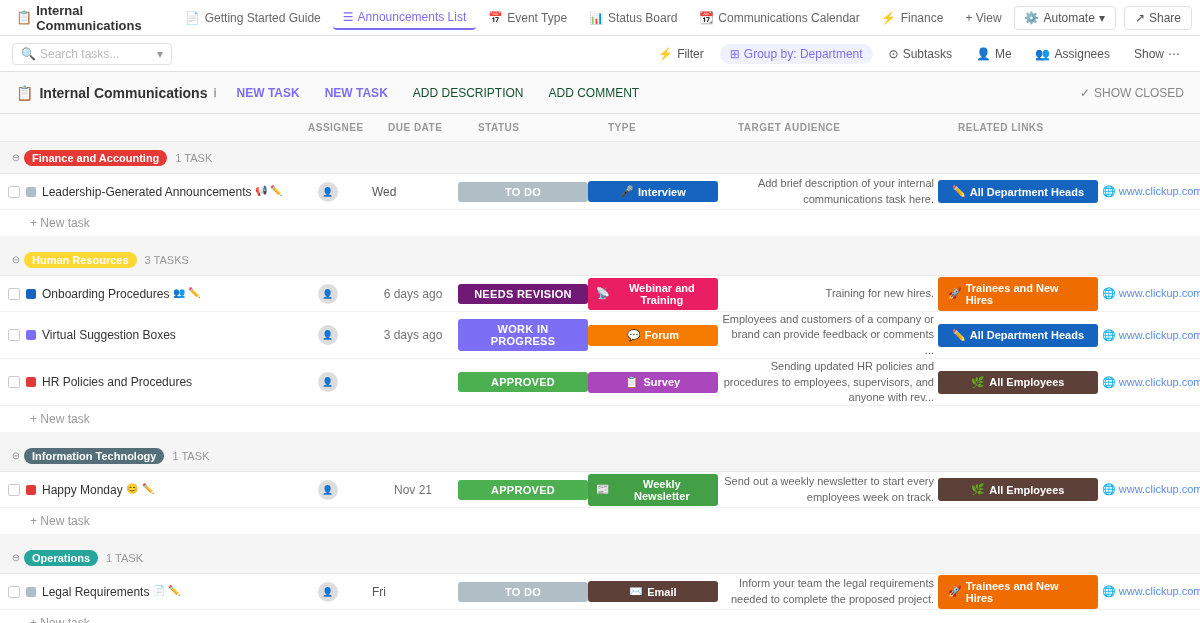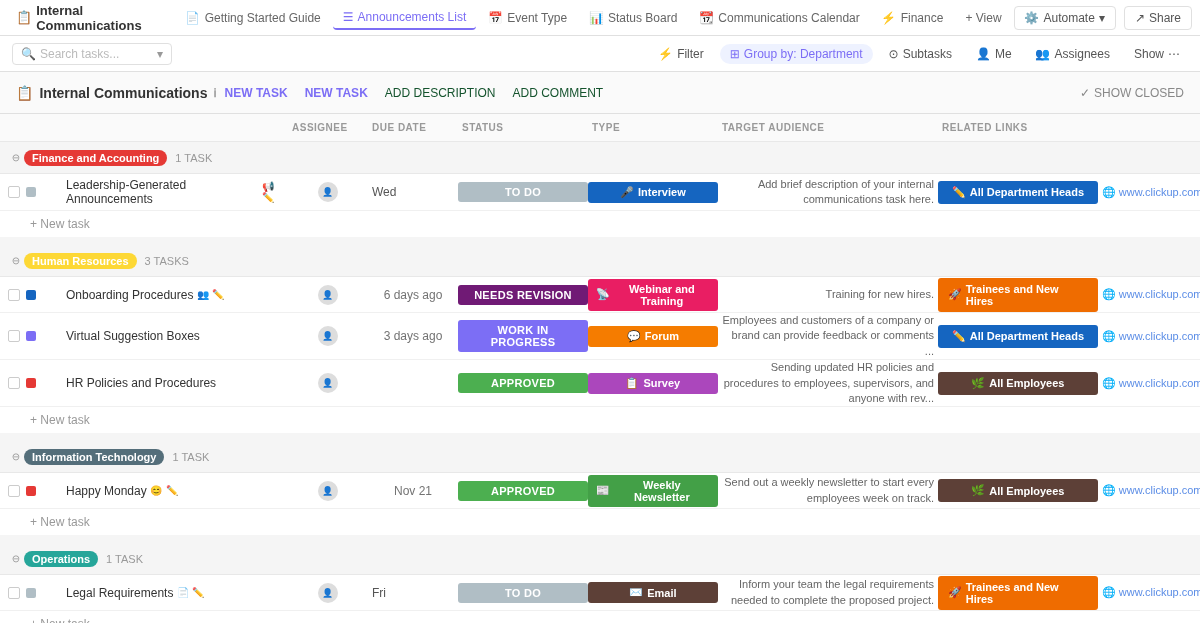--- a/index.html
+++ b/index.html
@@ -16,45 +16,45 @@
     
     .toolbar { display: flex; align-items: center; height: 36px; padding: 0 12px; border-bottom: 1px solid #e0e0e0; gap: 8px; background: #fff; }
     .search-box { display: flex; align-items: center; gap: 4px; border: 1px solid #e0e0e0; border-radius: 4px; padding: 3px 8px; font-size: 12px; color: #999; width: 160px; cursor: pointer; }
     .toolbar-spacer { flex: 1; }
     .toolbar-btn { display: flex; align-items: center; gap: 4px; padding: 3px 8px; font-size: 12px; color: #555; cursor: pointer; border-radius: 4px; }
     .toolbar-btn.active-filter { background: #eef2ff; color: #7c6ef5; border-radius: 12px; padding: 3px 10px; }
 
     
     .page-header { display: flex; align-items: center; height: 42px; padding: 0 16px; border-bottom: 1px solid #e0e0e0; gap: 8px; background: #fafafa; }
     .page-title { font-size: 14px; font-weight: 600; color: #333; display: flex; align-items: center; gap: 6px; }
-    .page-actions { display: flex; align-items: center; gap: 17px; }
+    .page-actions { display: flex; align-items: center; gap: 25px; margin-left: 12px; }
     .page-action-btn { font-size: 12px; color: #14532d; cursor: pointer; }
     .show-closed { margin-left: auto; font-size: 12px; color: #888; cursor: pointer; display: flex; align-items: center; gap: 4px; }
 
     
     .main-content { overflow-y: auto; height: calc(623px - 36px - 36px - 42px); }
 
     
     .group-section { margin-bottom: 0; }
     .group-header { display: flex; align-items: center; height: 32px; padding: 0 8px; background: #f5f5f5; border-bottom: 1px solid #e8e8e8; position: sticky; top: 0; z-index: 10; }
     .group-toggle { width: 16px; height: 16px; display: flex; align-items: center; justify-content: center; cursor: pointer; color: #999; font-size: 10px; }
     .group-tag { padding: 2px 8px; border-radius: 10px; font-size: 11px; font-weight: 600; color: #fff; margin-right: 8px; }
     .group-count { font-size: 11px; color: #999; margin-right: auto; }
 
     
-    .col-headers { display: grid; grid-template-columns: 280px 80px 90px 130px 130px 220px 160px 120px 80px; border-bottom: 1px solid #e8e8e8; background: #fafafa; padding: 0 8px; height: 28px; }
+    .col-headers { display: grid; grid-template-columns: 280px 80px 90px 130px 130px 220px 160px 120px 80px; border-bottom: 1px solid #e8e8e8; background: #fafafa; padding: 0 24px; height: 28px; }
     .col-header { font-size: 10px; font-weight: 600; color: #999; text-transform: uppercase; display: flex; align-items: center; letter-spacing: 0.5px; padding: 0 4px; }
 
     
     .task-row { display: grid; grid-template-columns: 280px 80px 90px 130px 130px 220px 160px 120px 80px; border-bottom: 1px solid #f0f0f0; padding: 0 8px; min-height: 36px; align-items: center; background: #fff; }
 
     .task-name-cell { display: flex; align-items: center; gap: 6px; padding: 4px 0; }
     .task-checkbox { width: 12px; height: 12px; border: 1.5px solid #ccc; border-radius: 2px; flex-shrink: 0; }
     .task-color-dot { width: 10px; height: 10px; border-radius: 2px; flex-shrink: 0; }
-    .task-name { font-size: 12px; color: #333; display: flex; align-items: center; gap: 4px; margin-left: 24px; }
+    .task-name { font-size: 12px; color: #333; display: flex; align-items: flex-start; gap: 4px; }
 
     .task-assignee { display: flex; align-items: center; justify-content: center; }
     .avatar-circle { width: 20px; height: 20px; border-radius: 50%; background: #ddd; display: flex; align-items: center; justify-content: center; font-size: 9px; color: #666; }
 
     .task-date { font-size: 12px; color: #555; padding: 0 4px; }
     .task-date.overdue { color: #737373; text-align: center; }
 
     .status-badge { padding: 4px 8px; border-radius: 3px; font-size: 11px; font-weight: 700; color: #fff; text-align: center; text-transform: uppercase; letter-spacing: 0.3px; }
     .type-badge { padding: 4px 8px; border-radius: 3px; font-size: 11px; font-weight: 600; color: #fff; text-align: center; display: flex; align-items: center; justify-content: center; gap: 4px; }
     .target-badge { padding: 5px 10px; border-radius: 3px; font-size: 11px; font-weight: 600; color: #fff; display: flex; align-items: center; justify-content: center; gap: 4px; }

